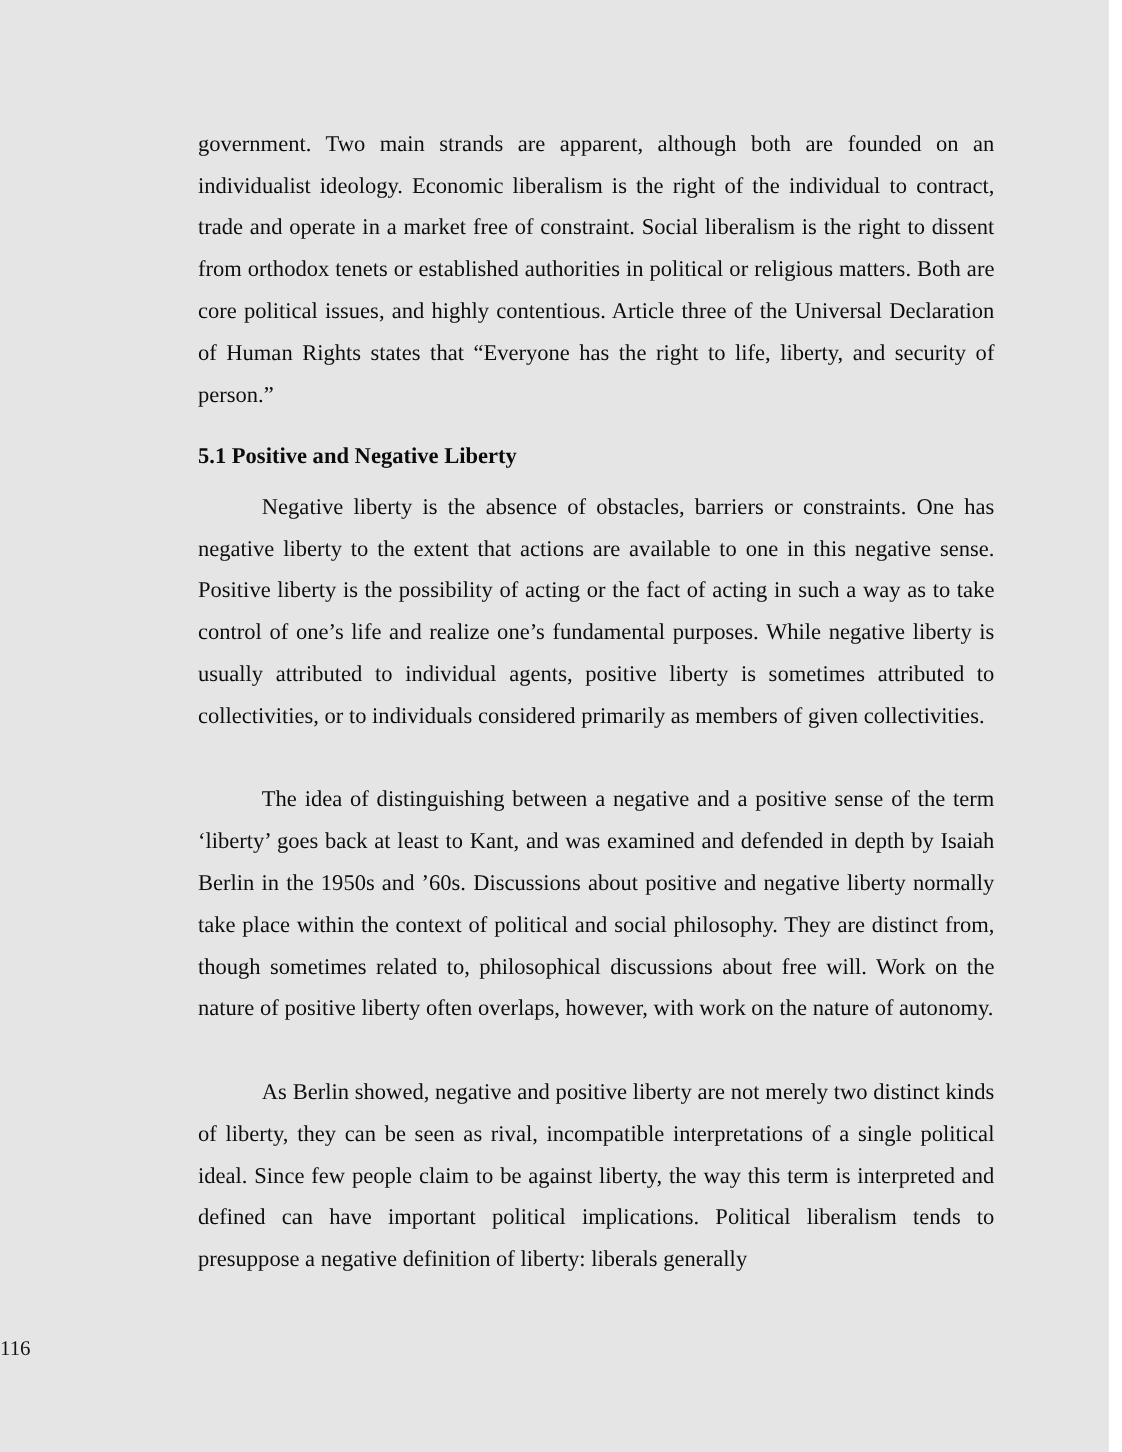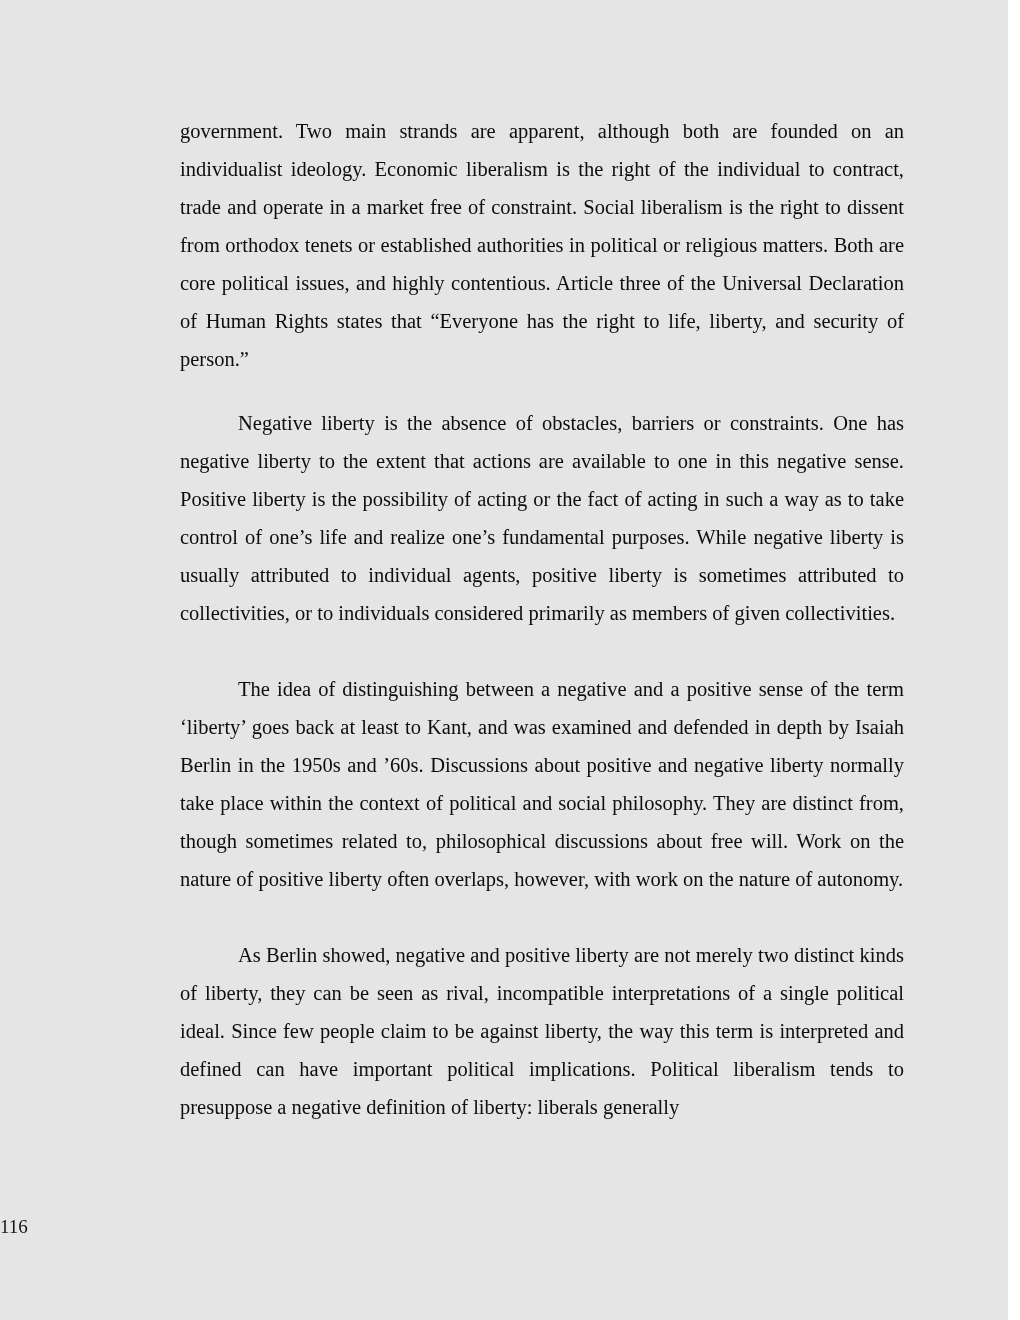--- a/index.html
+++ b/index.html
@@ -82,20 +82,21 @@
 <body>
 
 <div class="page">
 
   <div class="text-column">
 
     <p class="body-paragraph no-indent tight">government. Two main strands are apparent, although both are founded on an individualist ideology. Economic liberalism is the right of the individual to contract, trade and operate in a market free of constraint. Social liberalism is the right to dissent from orthodox tenets or established authorities in political or religious matters. Both are core political issues, and highly contentious. Article three of the Universal Declaration of Human Rights states that “Everyone has the right to life, liberty, and security of person.”</p>
 
     <div class="heading-spacer-above"></div>
 
+    <h2 class="section-heading">5.1 Positive and Negative Liberty</h2>
 
     <div class="heading-spacer-below"></div>
 
     <p class="body-paragraph indent">Negative liberty is the absence of obstacles, barriers or constraints. One has negative liberty to the extent that actions are available to one in this negative sense. Positive liberty is the possibility of acting or the fact of acting in such a way as to take control of one’s life and realize one’s fundamental purposes. While negative liberty is usually attributed to individual agents, positive liberty is sometimes attributed to collectivities, or to individuals considered primarily as members of given collectivities.</p>
 
     <p class="body-paragraph indent">The idea of distinguishing between a negative and a positive sense of the term ‘liberty’ goes back at least to Kant, and was examined and defended in depth by Isaiah Berlin in the 1950s and ’60s. Discussions about positive and negative liberty normally take place within the context of political and social philosophy. They are distinct from, though sometimes related to, philosophical discussions about free will. Work on the nature of positive liberty often overlaps, however, with work on the nature of autonomy.</p>
 
     <p class="body-paragraph indent tight">As Berlin showed, negative and positive liberty are not merely two distinct kinds of liberty, they can be seen as rival, incompatible interpretations of a single political ideal. Since few people claim to be against liberty, the way this term is interpreted and defined can have important political implications. Political liberalism tends to presuppose a negative definition of liberty: liberals generally</p>
 
   </div>

